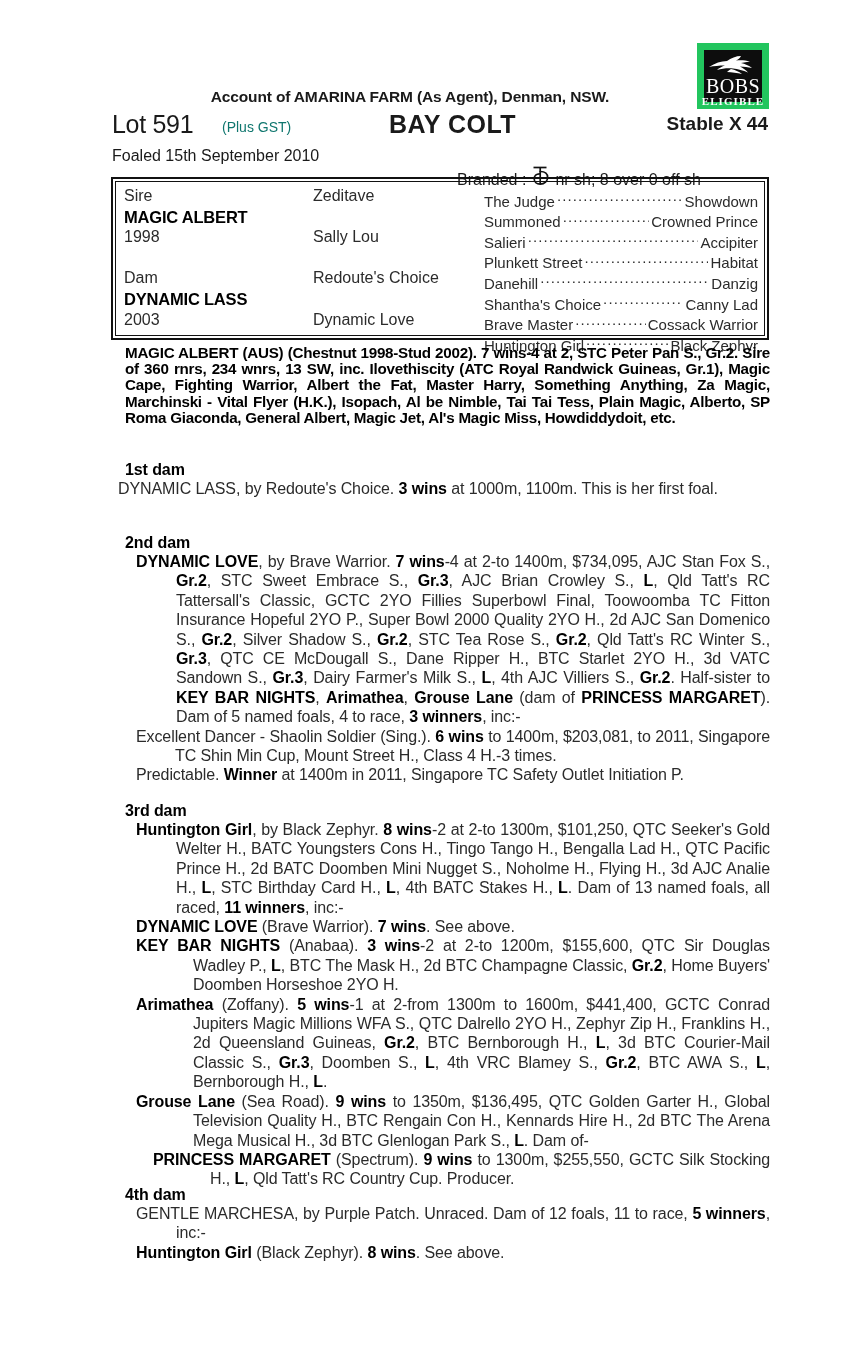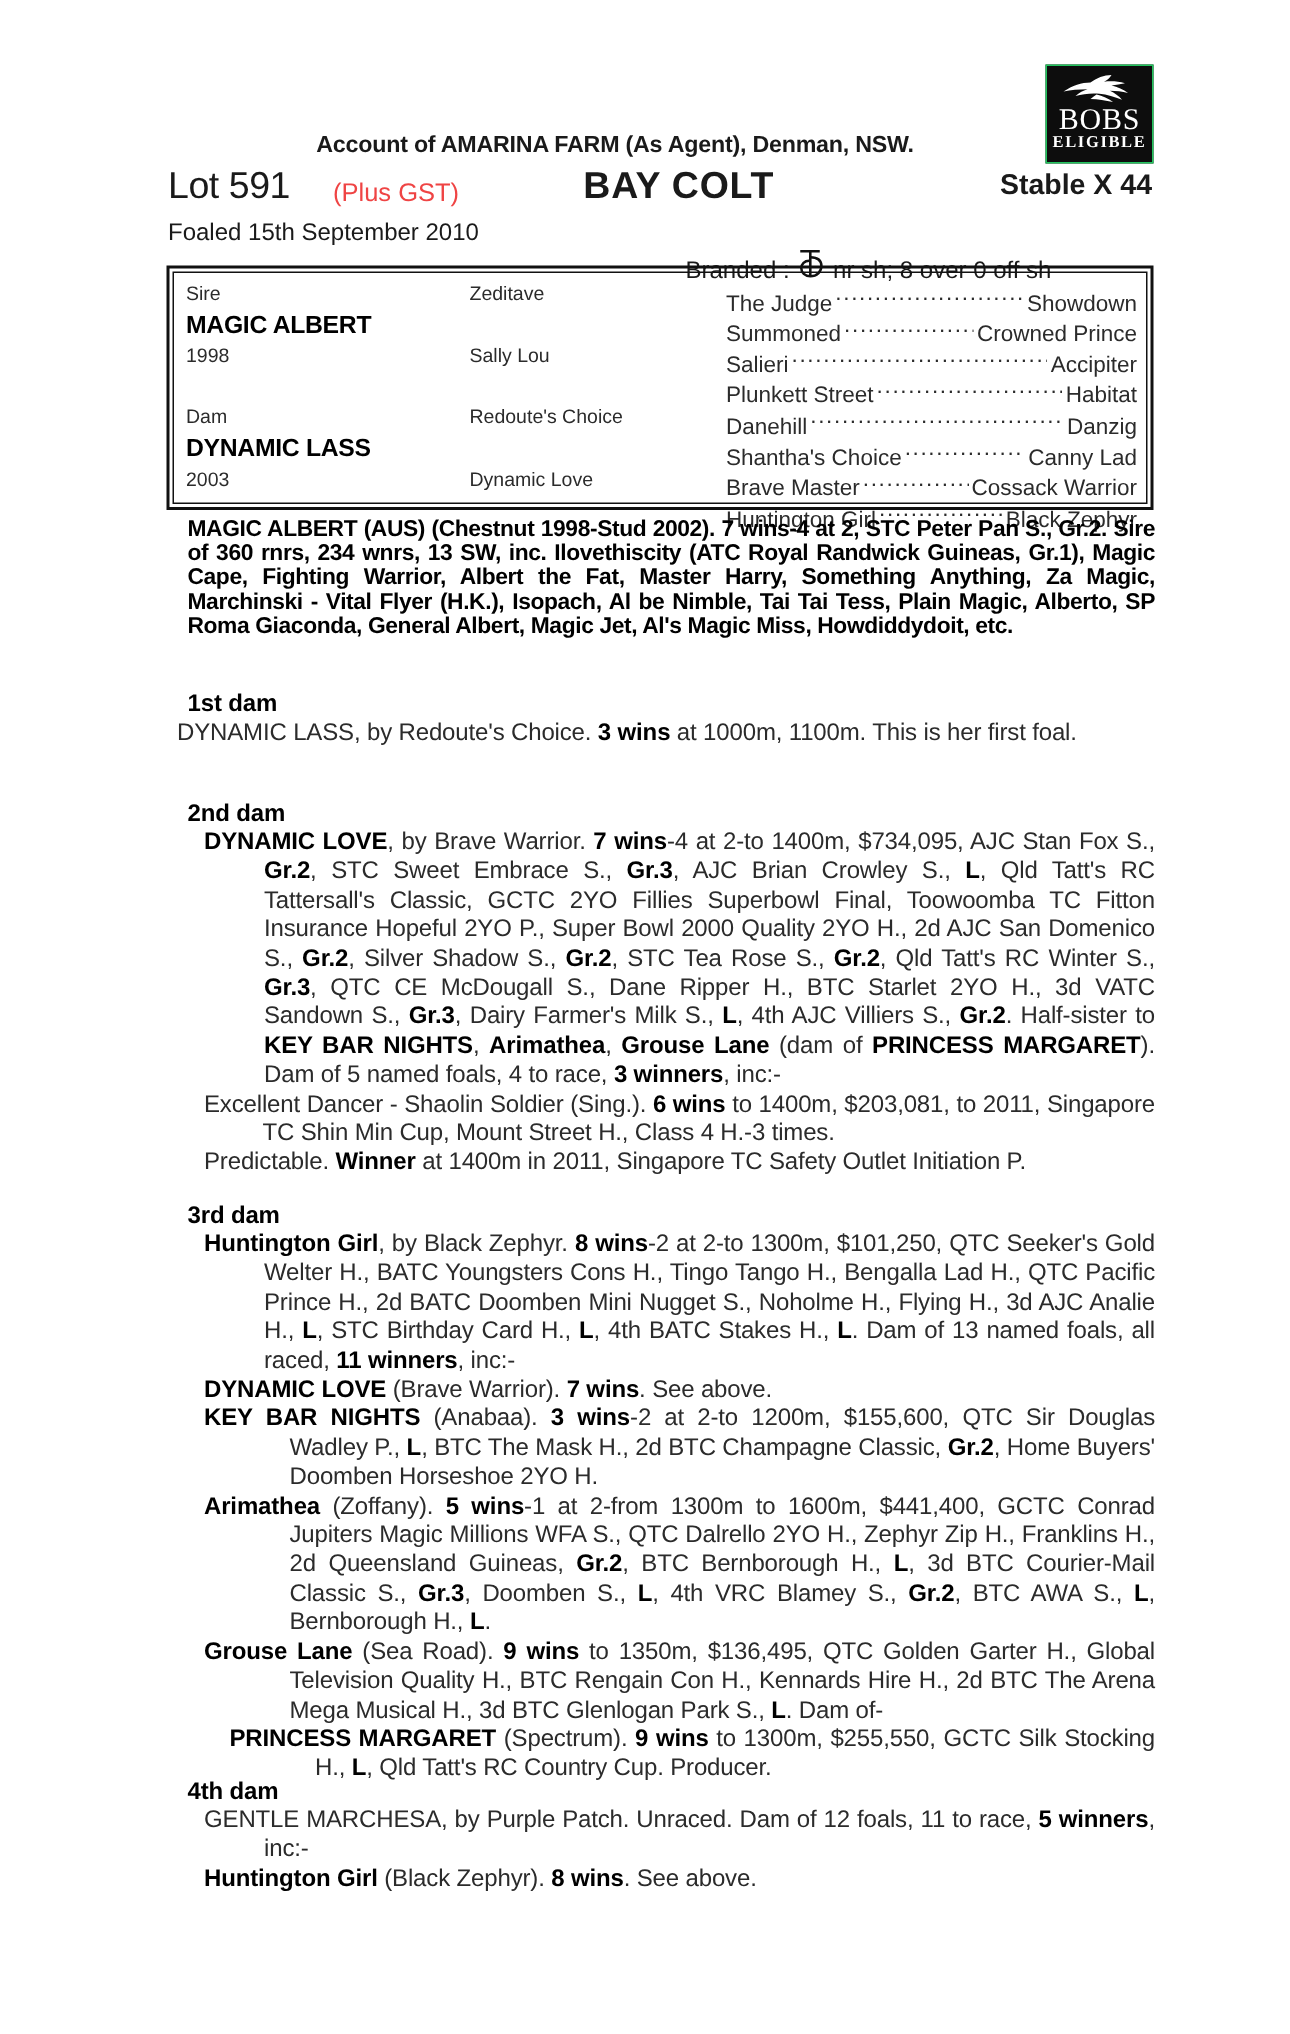--- a/index.html
+++ b/index.html
@@ -23,21 +23,21 @@
   }
 
   
   .bobs-logo {
     position: absolute;
     left: 697px;
     top: 43px;
     width: 72px;
     height: 66px;
     background: #0d0d0d;
-    border: 1px solid #22c55e;
+    border: 7px solid #22c55e;
     box-sizing: border-box;
     display: flex;
     flex-direction: column;
     align-items: center;
     justify-content: flex-start;
     padding-top: 5px;
   }
   .bobs-bird {
     width: 52px;
     height: 20px;
@@ -86,22 +86,22 @@
     left: 0;
     top: 0;
     font-size: 25px;
     font-weight: normal;
     letter-spacing: -0.3px;
   }
   .plus-gst {
     position: absolute;
     left: 110px;
     top: 9px;
-    font-size: 17px;
-    color: #ef4444;
+    font-size: 14px;
+    color: #0f766e;
     font-weight: normal;
   }
   .colt-title {
     position: absolute;
     left: 0;
     top: 0;
     width: 656px;
     text-align: center;
     font-size: 25px;
     font-weight: bold;
@@ -163,21 +163,21 @@
     box-sizing: border-box;
     position: relative;
   }
   .ped-col1 { position: absolute; left: 8px;  top: 4px; width: 190px; }
   .ped-col2 { position: absolute; left: 197px; top: 4px; width: 170px; }
   .ped-col3 { position: absolute; left: 368px; top: 4px; right: 6px; }
 
   .ped-line {
     height: 20.6px;
     line-height: 20.6px;
-    font-size: 13px;
+    font-size: 16px;
     color: #2b2b2b;
     white-space: nowrap;
     overflow: hidden;
   }
   .ped-line.bold {
     font-weight: bold;
     color: #000;
     font-size: 16.5px;
     letter-spacing: -0.2px;
   }

